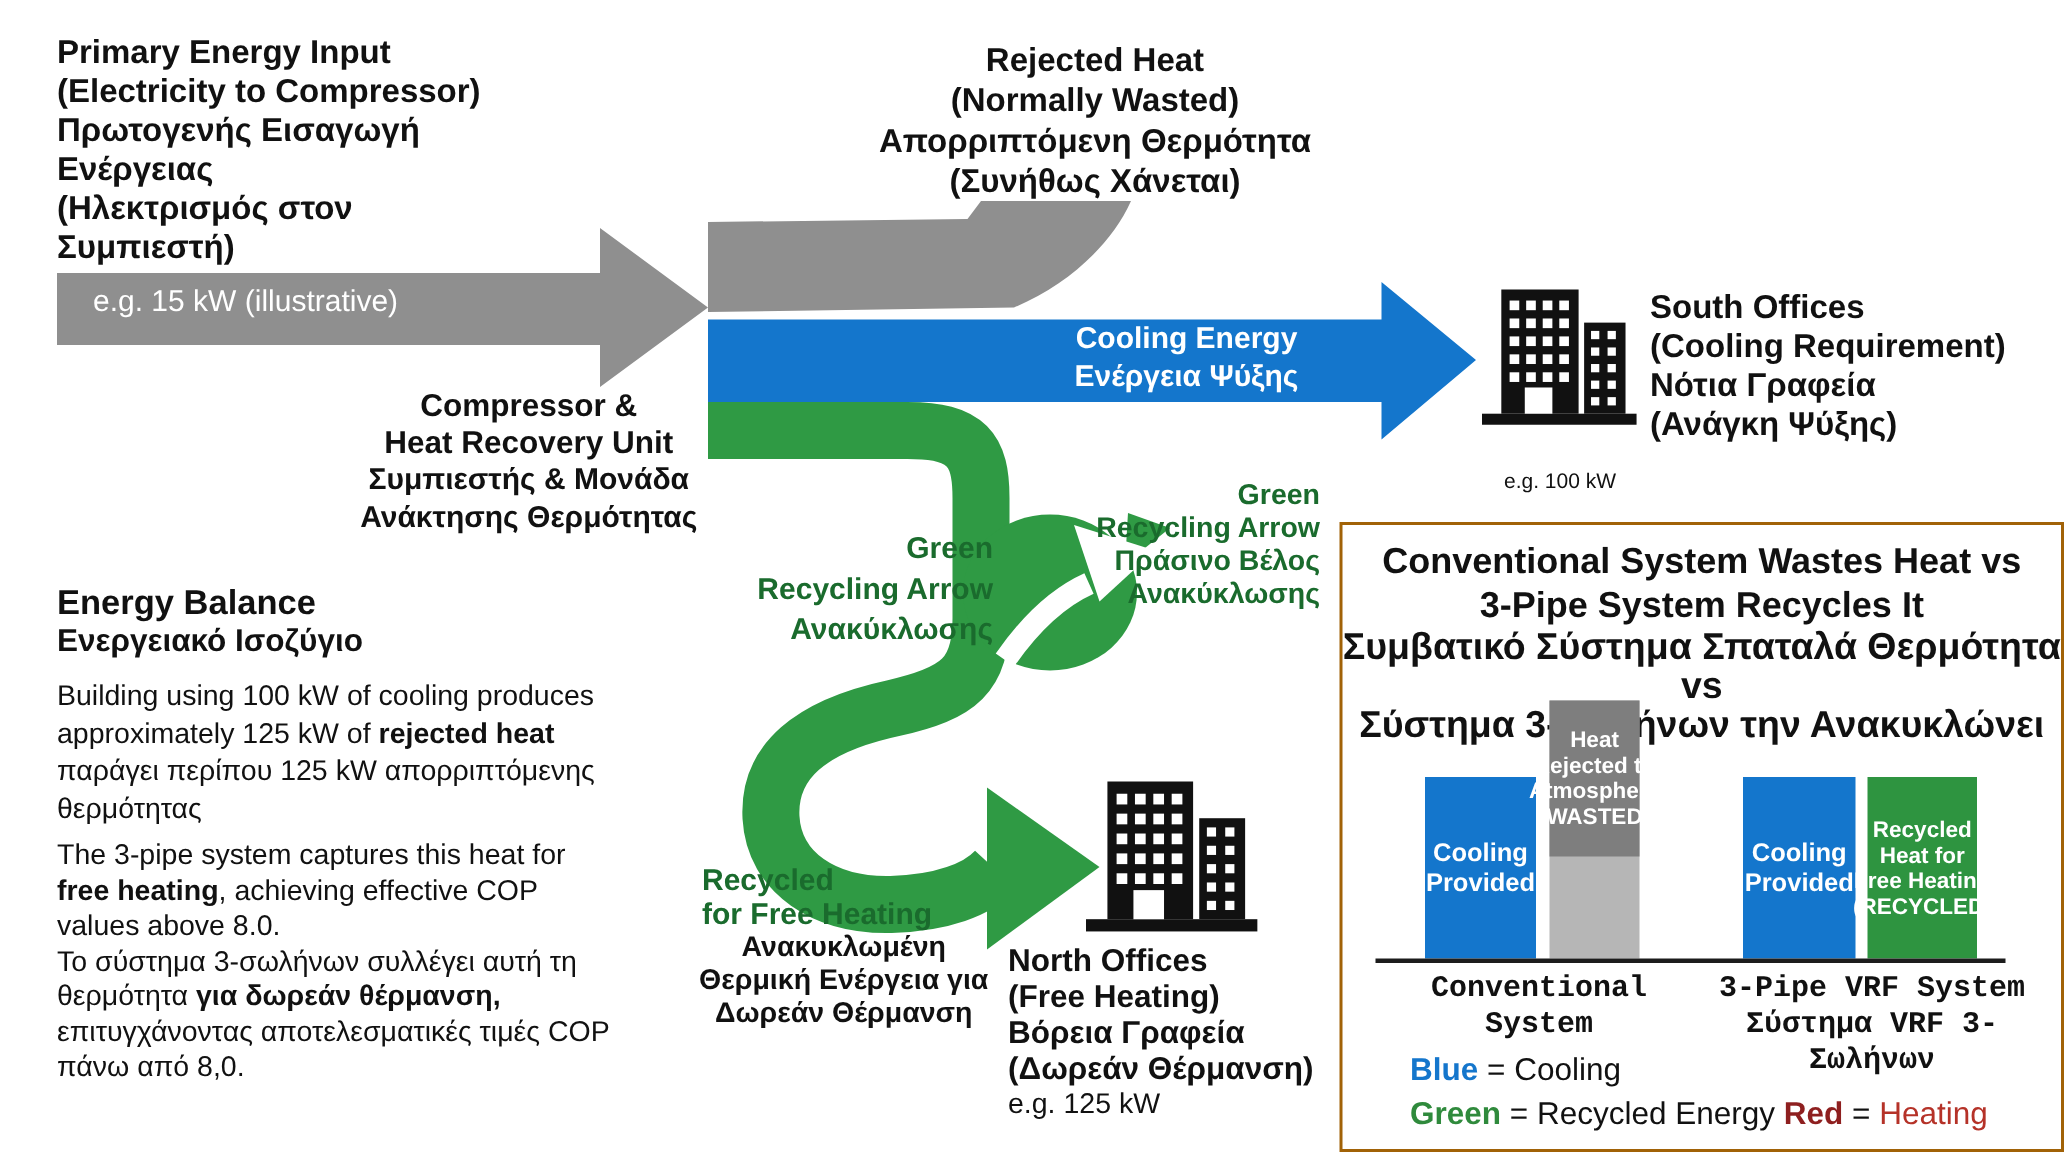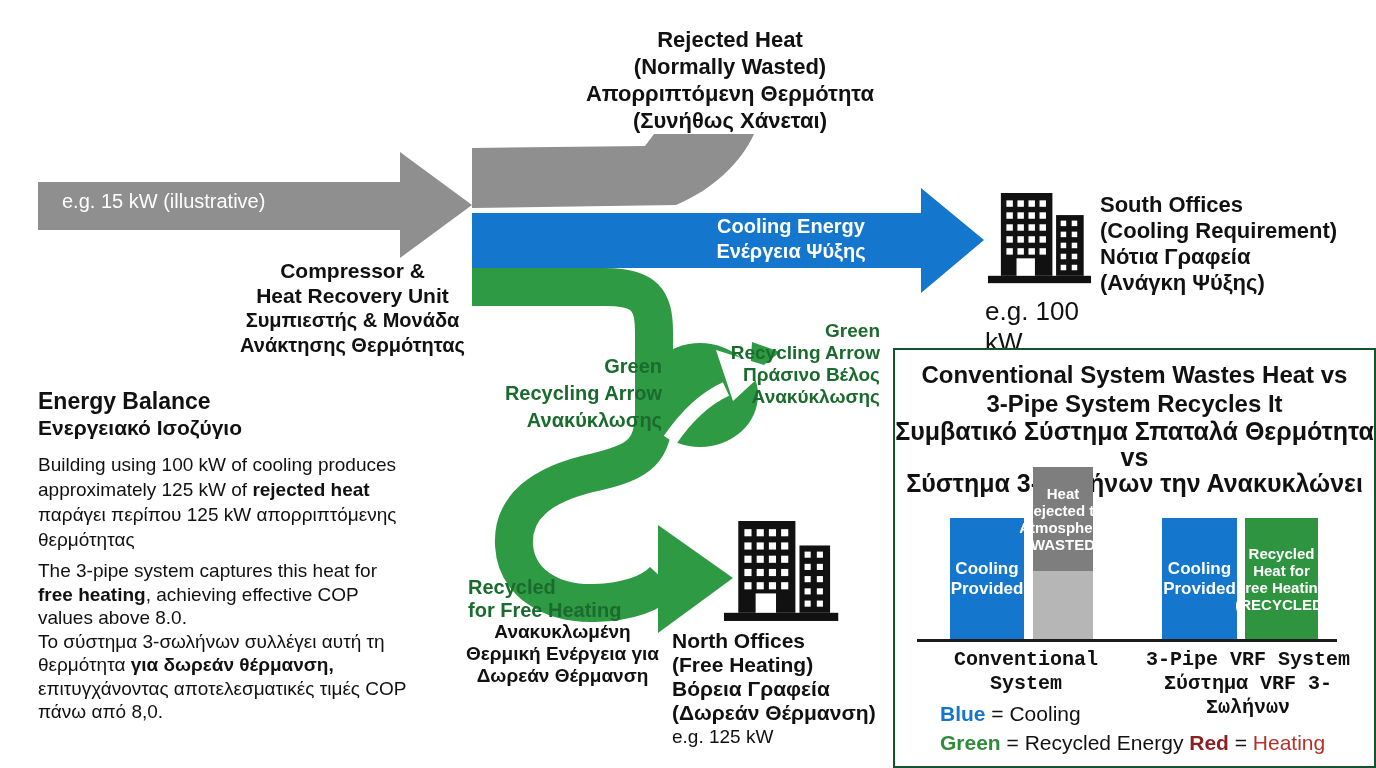--- a/index.html
+++ b/index.html
@@ -9,34 +9,34 @@
   .b{font-weight:bold;}
   svg.layer{position:absolute;left:0;top:0;}
 
   [data-name="primary-energy-label"]{left:38px;top:22px;font-size:22px;font-weight:bold;line-height:26px;}
   [data-name="primary-arrow-value"]{left:62px;top:189px;color:#fff;font-size:20px;line-height:24px;}
   [data-name="rejected-heat-label"]{left:520px;top:26px;width:420px;text-align:center;font-size:22px;font-weight:bold;line-height:27px;}
   [data-name="cooling-energy-label"]{left:660px;top:214px;width:262px;text-align:center;color:#fff;font-size:20px;font-weight:bold;line-height:25px;}
   [data-name="compressor-label"]{left:235px;top:258px;width:235px;text-align:center;font-size:21px;font-weight:bold;line-height:25px;}
   [data-name="compressor-label"] .gr{font-size:20px;}
   [data-name="south-offices-label"]{left:1100px;top:192px;font-size:22px;font-weight:bold;line-height:26px;}
-  [data-name="south-offices-kw"]{left:985px;top:296px;width:110px;font-size:26px;}
+  [data-name="south-offices-kw"]{left:985px;top:312px;width:110px;text-align:center;font-size:14px;}
   [data-name="green-arrow-label-left"]{left:462px;top:353px;width:200px;text-align:right;color:#1a6b2d;font-size:20px;font-weight:bold;line-height:27px;}
   [data-name="green-arrow-label-right"]{left:700px;top:320px;width:180px;text-align:right;color:#1a6b2d;font-size:19px;font-weight:bold;line-height:22px;}
   [data-name="energy-balance-block"]{left:38px;top:388px;width:420px;}
   [data-name="energy-balance-title-en"]{font-size:23px;font-weight:bold;line-height:27px;}
   [data-name="energy-balance-title-gr"]{font-size:21px;font-weight:bold;line-height:25px;margin-bottom:12px;}
   [data-name="energy-balance-p1"]{font-size:19px;line-height:25px;margin-bottom:7px;}
   [data-name="energy-balance-p2"]{font-size:19px;line-height:23.5px;}
   [data-name="recycled-heating-label-en"]{left:468px;top:576px;color:#1a6b2d;font-size:20px;font-weight:bold;line-height:23px;}
   [data-name="recycled-heating-label-gr"]{left:450px;top:621px;width:225px;text-align:center;font-size:19px;font-weight:bold;line-height:22px;}
   [data-name="north-offices-label"]{left:672px;top:629px;width:230px;text-align:left;font-size:21px;font-weight:bold;line-height:24px;}
   [data-name="north-offices-kw"]{font-size:19px;font-weight:normal;line-height:24px;}
 
-  [data-name="comparison-panel"]{left:893px;top:348px;width:479px;height:416px;border:2px solid #14532d;background:#fff;}
+  [data-name="comparison-panel"]{left:893px;top:348px;width:479px;height:416px;border:2px solid #a16207;background:#fff;}
   [data-name="panel-title"]{position:absolute;left:0;top:10px;width:100%;text-align:center;font-weight:bold;}
   [data-name="panel-title"] .en{font-size:24px;line-height:29px;}
   [data-name="panel-title"] .gr{font-size:25px;line-height:26px;}
   .bar{position:absolute;display:flex;align-items:center;justify-content:center;
        color:#fff;font-weight:bold;text-align:center;}
   [data-name="bar-cooling-conventional"]{left:55px;top:168px;width:74px;height:121px;background:#1476cc;font-size:17px;line-height:20px;}
   [data-name="bar-wasted-heat"]{left:138px;top:117px;width:60px;height:172px;background:#b6b6b6;}
   [data-name="bar-wasted-heat-top"]{position:absolute;left:0;top:0;width:100%;height:104px;background:#7e7e7e;
        display:flex;align-items:center;justify-content:center;color:#fff;font-weight:bold;font-size:15px;line-height:17px;text-align:center;}
   [data-name="bar-cooling-3pipe"]{left:267px;top:168px;width:75px;height:121px;background:#1476cc;font-size:17px;line-height:20px;}
@@ -117,20 +117,28 @@
     </g>
 
     <g transform="translate(988,193) scale(0.92)" data-name="south-building-icon">
       <use href="#bldg"></use>
     </g>
     <g transform="translate(724,521) scale(1.02)" data-name="north-building-icon">
       <use href="#bldg"></use>
     </g>
   </svg>
 
+  <div class="abs" data-name="primary-energy-label">
+    <div data-name="primary-energy-line">Primary Energy Input</div>
+    <div data-name="primary-energy-line">(Electricity to Compressor)</div>
+    <div data-name="primary-energy-line">Πρωτογενής Εισαγωγή</div>
+    <div data-name="primary-energy-line">Ενέργειας</div>
+    <div data-name="primary-energy-line">(Ηλεκτρισμός στον</div>
+    <div data-name="primary-energy-line">Συμπιεστή)</div>
+  </div>
 
   <div class="abs" data-name="primary-arrow-value">e.g. 15 kW (illustrative)</div>
 
   <div class="abs" data-name="rejected-heat-label">
     <div data-name="rejected-heat-line">Rejected Heat</div>
     <div data-name="rejected-heat-line">(Normally Wasted)</div>
     <div data-name="rejected-heat-line">Απορριπτόμενη Θερμότητα</div>
     <div data-name="rejected-heat-line">(Συνήθως Χάνεται)</div>
   </div>
 

